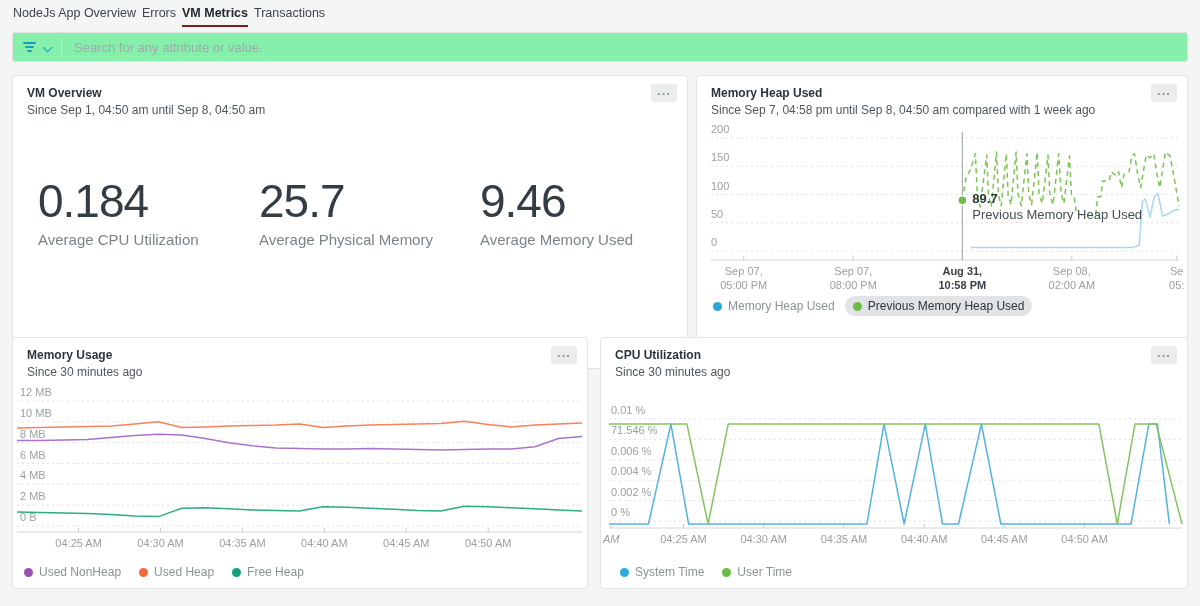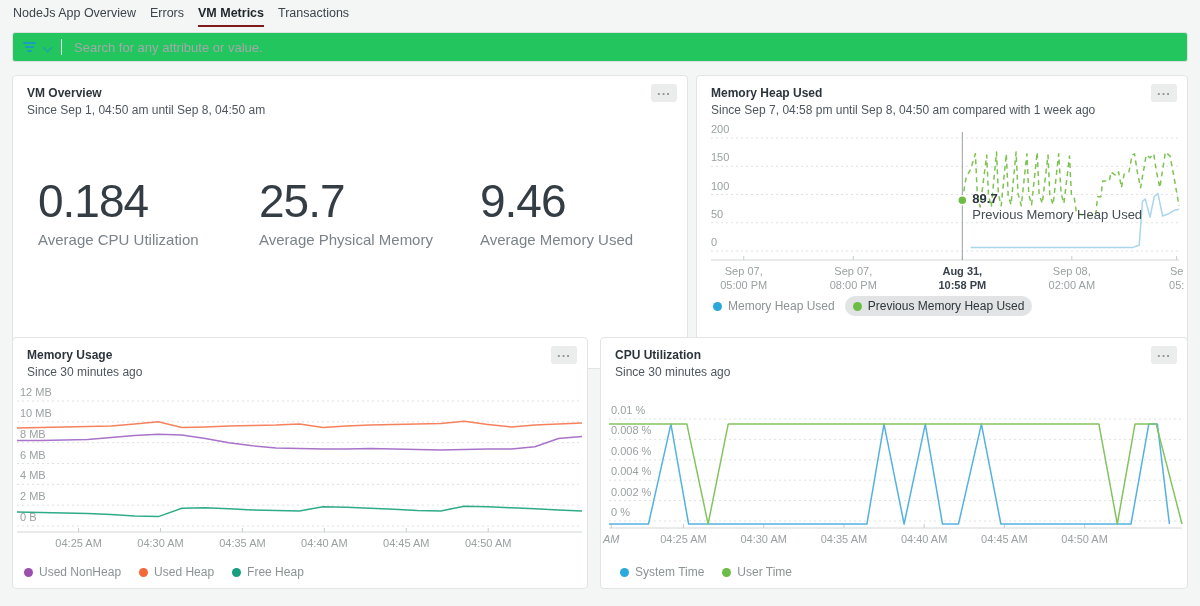--- a/index.html
+++ b/index.html
@@ -2,25 +2,25 @@
 <html><head>
 <meta charset="utf-8">
 <style>
   html,body{margin:0;padding:0}
   body{
     width:1200px;height:606px;position:relative;overflow:hidden;
     background:#f4f5f5;font-family:"Liberation Sans","DejaVu Sans",sans-serif;
     -webkit-font-smoothing:antialiased;
   }
   
-  .tabs{position:absolute;top:6px;left:13px;display:flex;gap:14px;align-items:flex-start}
+  .tabs{position:absolute;top:6px;left:13px;display:flex;gap:6px;align-items:flex-start}
   .tab{font-size:12.5px;color:#3c454c;padding-bottom:5px;cursor:pointer;white-space:nowrap}
   .tab.active{font-weight:700;color:#1e262b;border-bottom:2px solid #7f1d1d}
   
-  .searchbar{position:absolute;top:32px;left:12px;right:12px;height:30px;background:#22c55e;
+  .searchbar{position:absolute;top:32px;left:12px;right:12px;height:30px;background:#86efac;
     border:1px solid #dfe1e1;border-radius:3px;display:flex;align-items:center;
     padding:0 10px;box-sizing:border-box}
   .filter-icon{display:inline-flex;flex-direction:column;align-items:center;gap:2px;margin-right:7px;cursor:pointer}
   .filter-icon i{display:block;height:2px;background:#1a9cc0;border-radius:1px}
   .filter-icon i:nth-child(1){width:13px}
   .filter-icon i:nth-child(2){width:9px}
   .filter-icon i:nth-child(3){width:5px}
   .chev{width:9px;height:9px;margin-right:9px;cursor:pointer;position:relative}
   .chev::after{content:"";position:absolute;left:1px;top:1px;width:6px;height:6px;
     border-right:1.5px solid #1a9cc0;border-bottom:1.5px solid #1a9cc0;transform:rotate(45deg)}
@@ -233,21 +233,21 @@
       <line x1="323.15000000000003" y1="186" x2="323.15000000000003" y2="190" stroke="#c9cdcd" stroke-width="1"></line>
       <line x1="403.36999999999995" y1="186" x2="403.36999999999995" y2="190" stroke="#c9cdcd" stroke-width="1"></line>
       <line x1="483.59" y1="186" x2="483.59" y2="190" stroke="#c9cdcd" stroke-width="1"></line>
       <polyline points="8.0,186.0 47.5,186.0 69.9,86.1 87.6,186.0 265.9,186.0 283.0,86.1 303.1,186.0 324.3,86.1 341.5,186.0 357.5,186.0 380.4,86.1 399.9,186.0 530.0,186.0 547.8,86.1 556.4,86.1 568.4,186.0" fill="none" stroke="#54b2e0" stroke-width="1.5" stroke-linejoin="round"></polyline>
       <polyline points="8.0,86.1 85.9,86.1 107.1,186.0 127.2,86.1 497.9,86.1 516.3,186.0 534.0,86.1 555.2,86.1 581.0,186.0" fill="none" stroke="#83c45f" stroke-width="1.5" stroke-linejoin="round"></polyline>
     </svg>
     <div class="ytick" style="left: 10px; top: 168px;">0 %</div>
     <div class="ytick" style="left: 10px; top: 147.6px;">0.002 %</div>
     <div class="ytick" style="left: 10px; top: 127.2px;">0.004 %</div>
     <div class="ytick" style="left: 10px; top: 106.8px;">0.006 %</div>
-    <div class="ytick" style="left: 10px; top: 86.4px;">0.008 %</div>
+    <div class="ytick" style="left: 10px; top: 86.4px;">71.546 %</div>
     <div class="ytick" style="left: 10px; top: 66px;">0.01 %</div>
     <div class="xtick" style="left: 10.292px; top: 194px; font-style: italic;">AM</div>
     <div class="xtick" style="left: 82.49px; top: 194px;">04:25 AM</div>
     <div class="xtick" style="left: 162.71px; top: 194px;">04:30 AM</div>
     <div class="xtick" style="left: 242.93px; top: 194px;">04:35 AM</div>
     <div class="xtick" style="left: 323.15px; top: 194px;">04:40 AM</div>
     <div class="xtick" style="left: 403.37px; top: 194px;">04:45 AM</div>
     <div class="xtick" style="left: 483.59px; top: 194px;">04:50 AM</div>
     <div class="legend" style="left: 11px; top: 224px;">
       <span class="legend-item">

